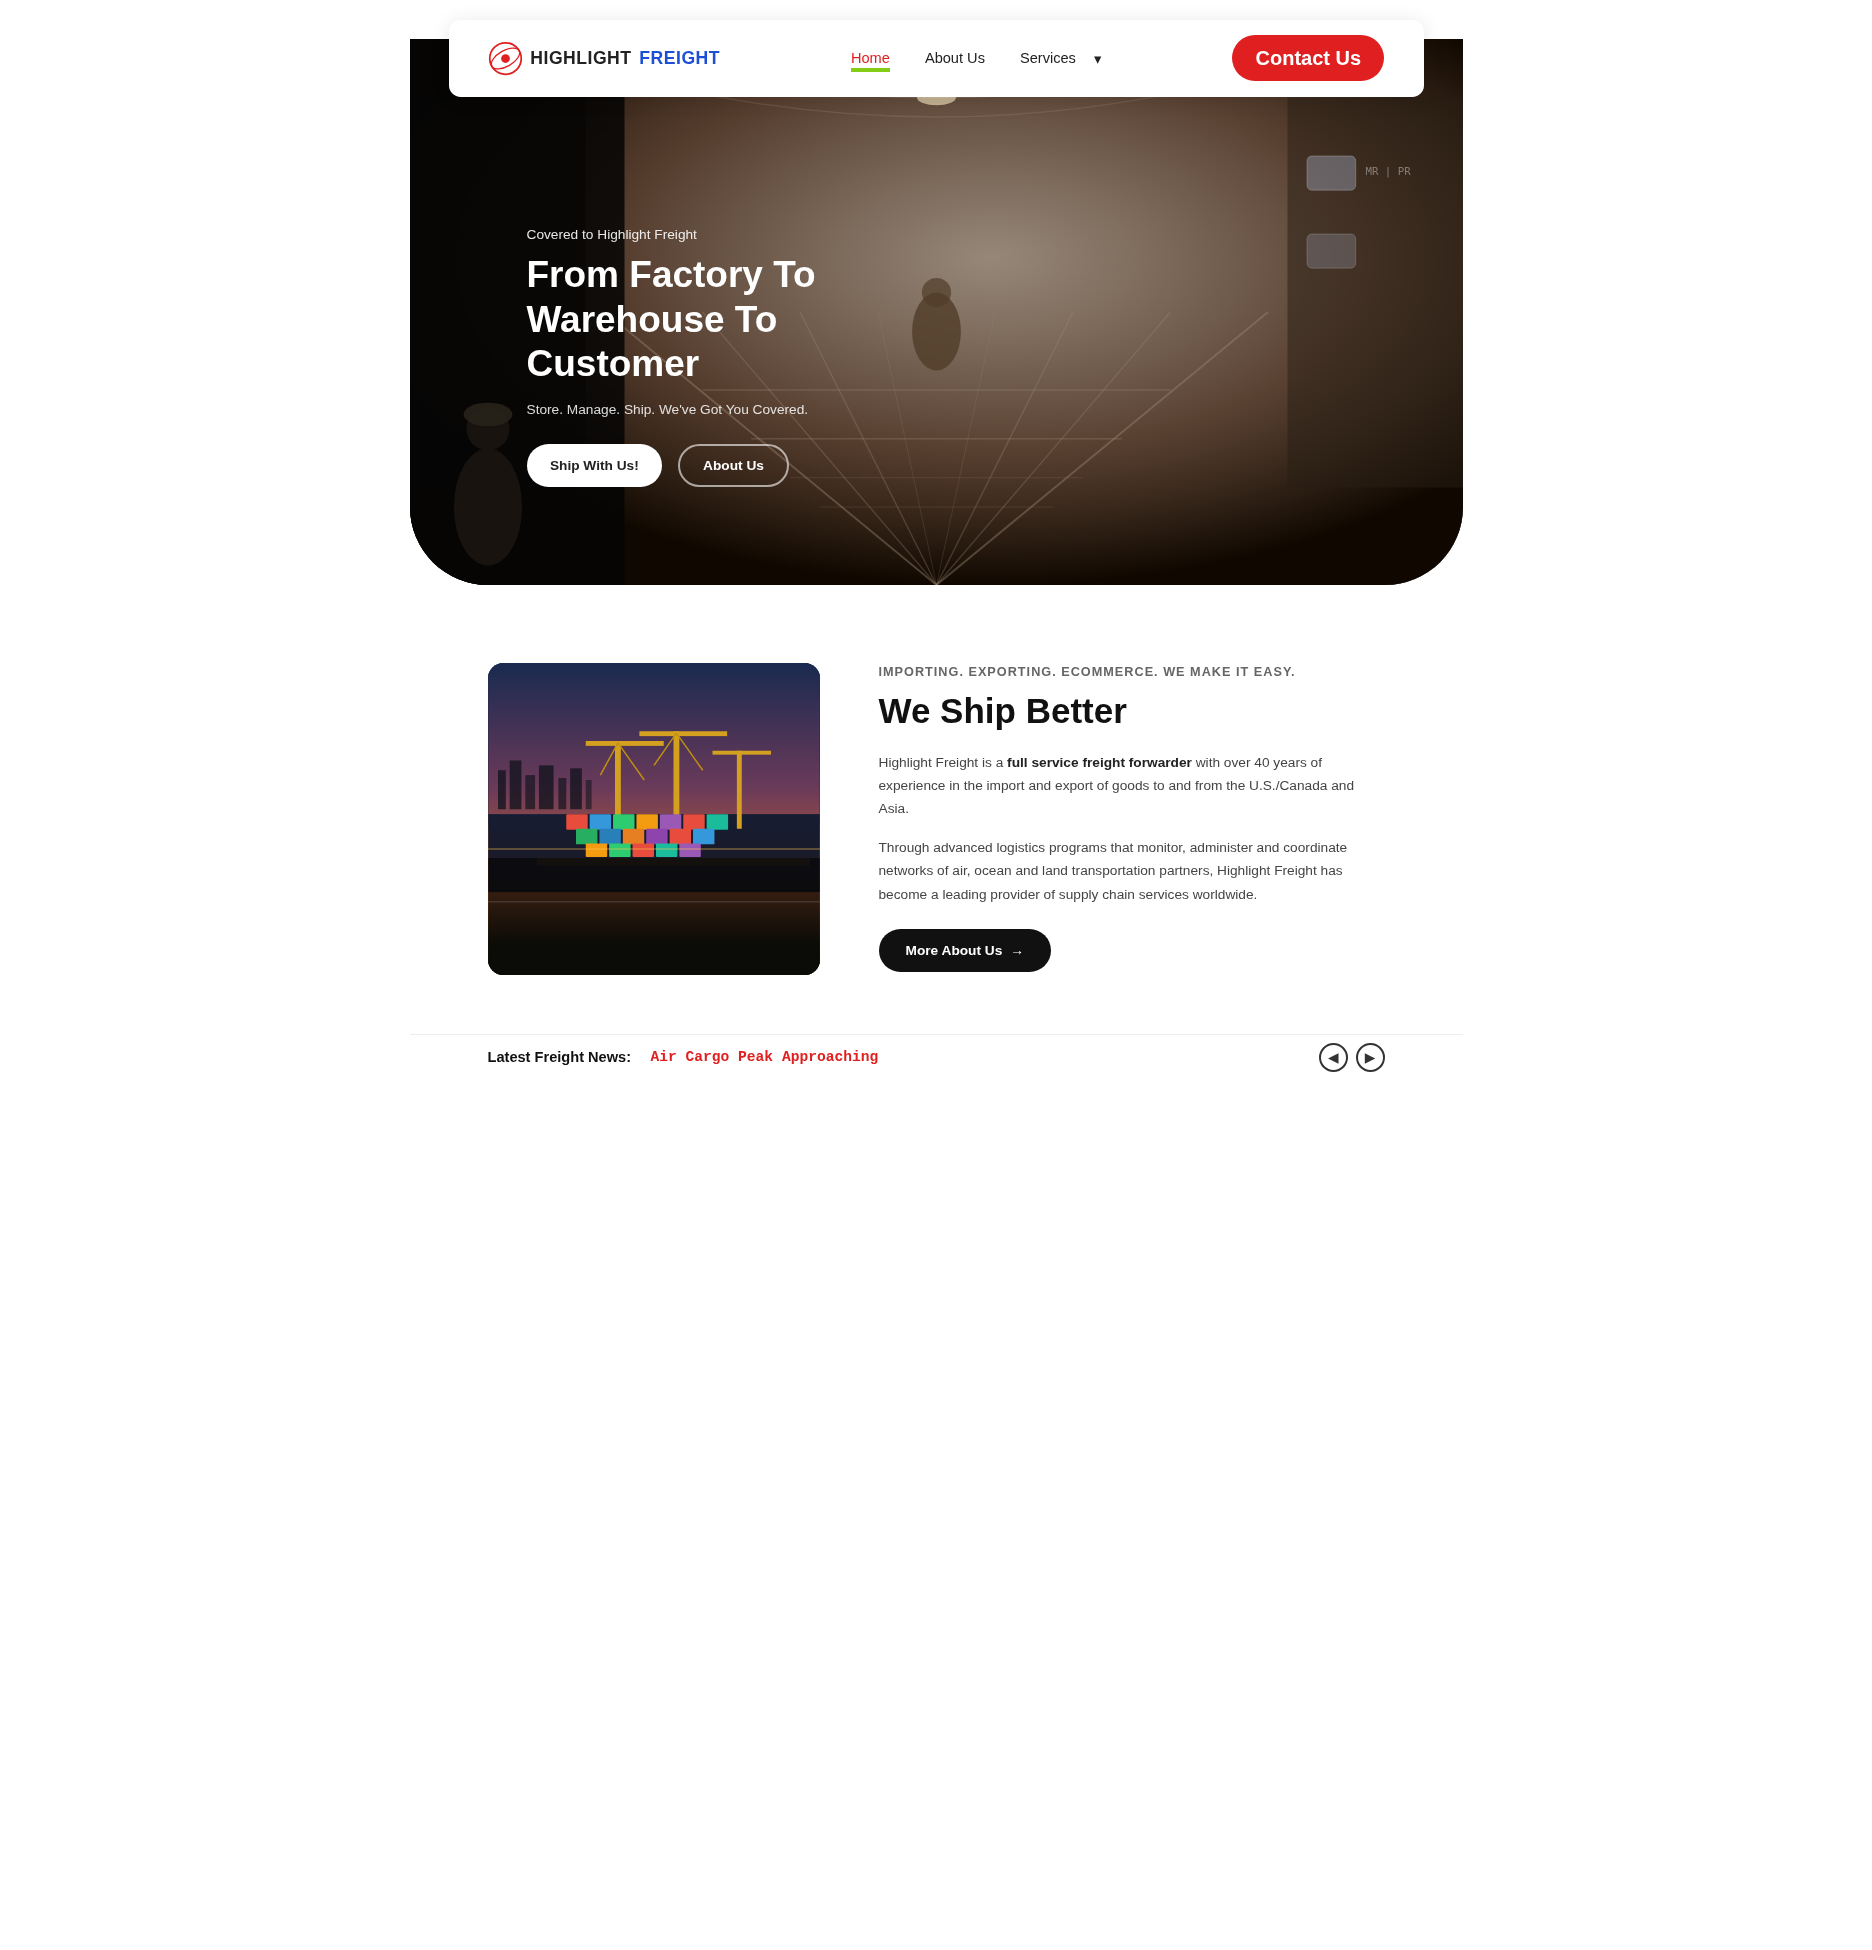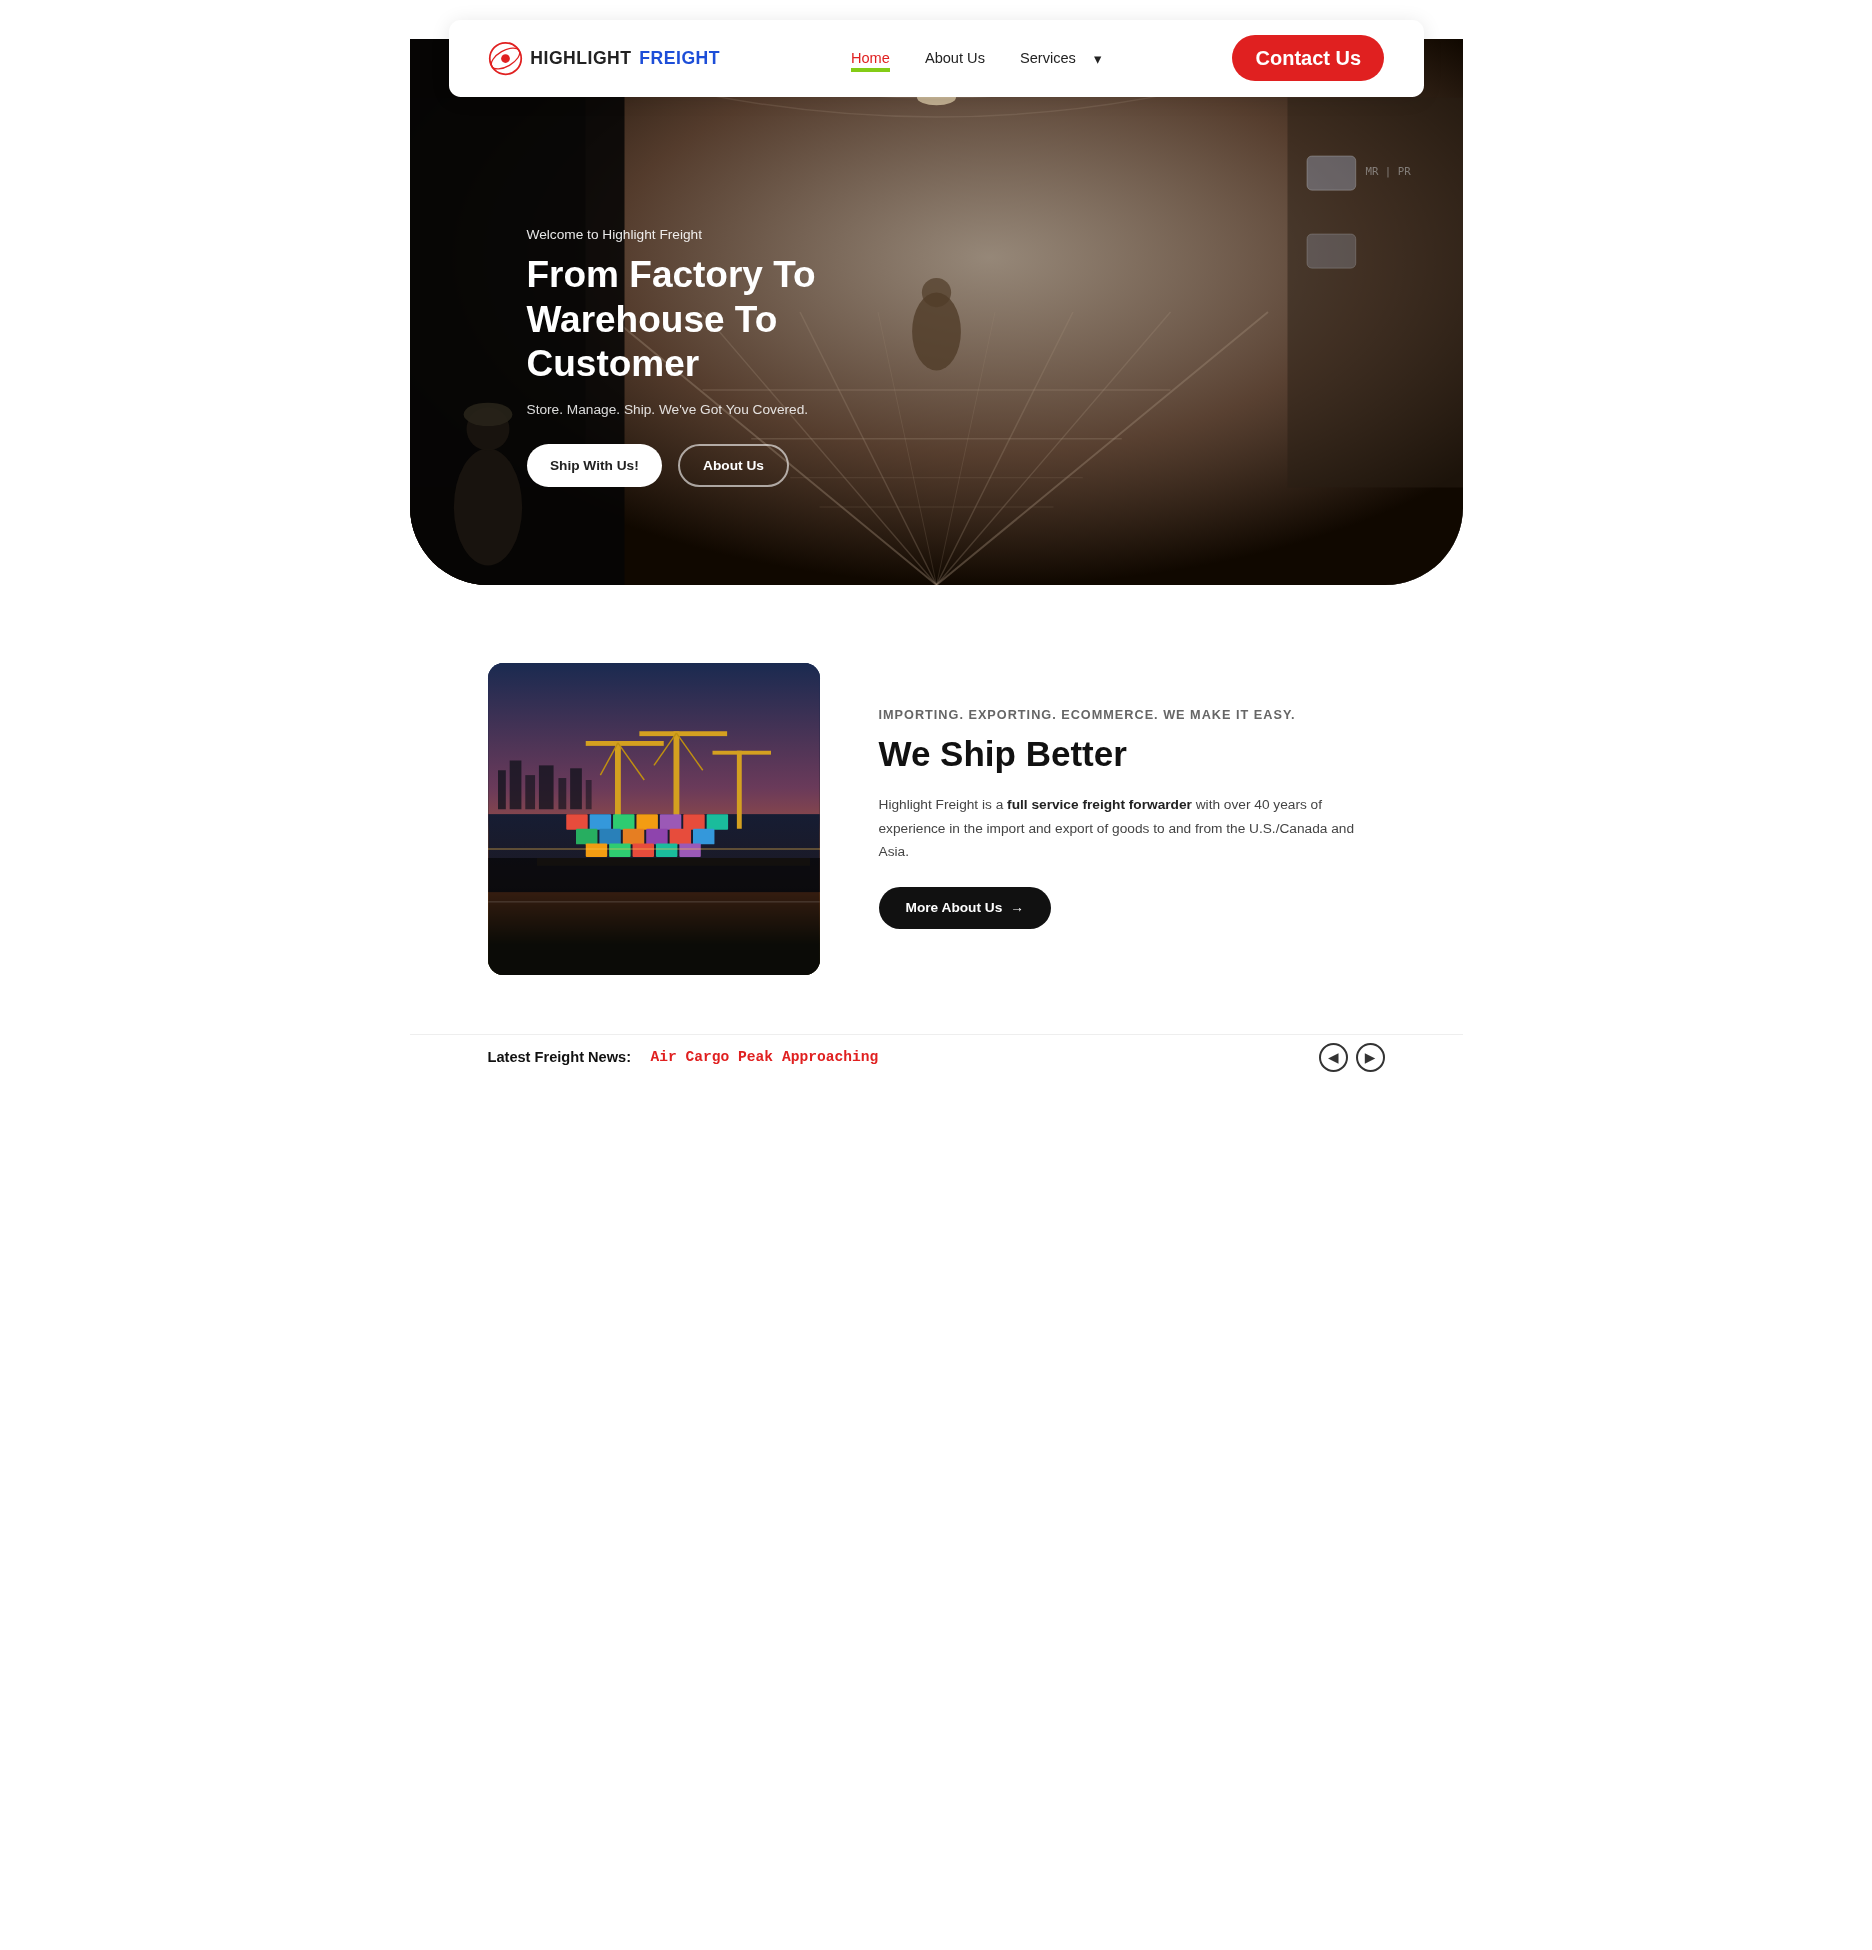--- a/index.html
+++ b/index.html
@@ -345,21 +345,21 @@
 
       <ellipse cx="80" cy="385" rx="25" ry="12" fill="rgba(40,35,25,0.9)"></ellipse>
 
       <rect x="920" y="120" width="50" height="35" rx="5" fill="rgba(200,220,255,0.3)" stroke="rgba(180,180,180,0.4)" stroke-width="1"></rect>
       <rect x="920" y="200" width="50" height="35" rx="5" fill="rgba(200,220,255,0.2)" stroke="rgba(180,180,180,0.3)" stroke-width="1"></rect>
       <text x="980" y="140" fill="rgba(180,180,180,0.6)" font-size="11" font-family="monospace">MR | PR</text>
     </svg>
   </div>
 
   <div class="hero-content">
-    <p class="hero-welcome">Welcome to Highlight Freight</p>
+    <p class="hero-welcome">Covered to Highlight Freight</p>
     <h1 class="hero-title">From Factory To Warehouse To Customer</h1>
     <p class="hero-subtitle">Store. Manage. Ship. We've Got You Covered.</p>
     <div class="hero-buttons">
       <button class="btn-ship">Ship With Us!</button>
       <button class="btn-about-outline">About Us</button>
     </div>
   </div>
 </section>
 
 <section class="about-section">
@@ -435,20 +435,21 @@
     </div>
 
   </div>
 
   <div class="about-content">
     <p class="about-tagline">IMPORTING. EXPORTING. ECOMMERCE. WE MAKE IT EASY.</p>
     <h2 class="about-heading">We Ship Better</h2>
     <p class="about-text">
       Highlight Freight is a <strong>full service freight forwarder</strong> with over 40 years of experience in the import and export of goods to and from the U.S./Canada and Asia.
     </p>
+    <p class="about-text">Through advanced logistics programs that monitor, administer and coordinate networks of air, ocean and land transportation partners, Highlight Freight has become a leading provider of supply chain services worldwide.</p>
     <button class="btn-more-about">
       <span>More About Us</span>
       <span>→</span>
     </button>
   </div>
 </section>
 
 <div class="news-ticker">
   <div style="display:flex;align-items:center;gap:7.8px;">
     <span class="news-label">Latest Freight News:</span>

